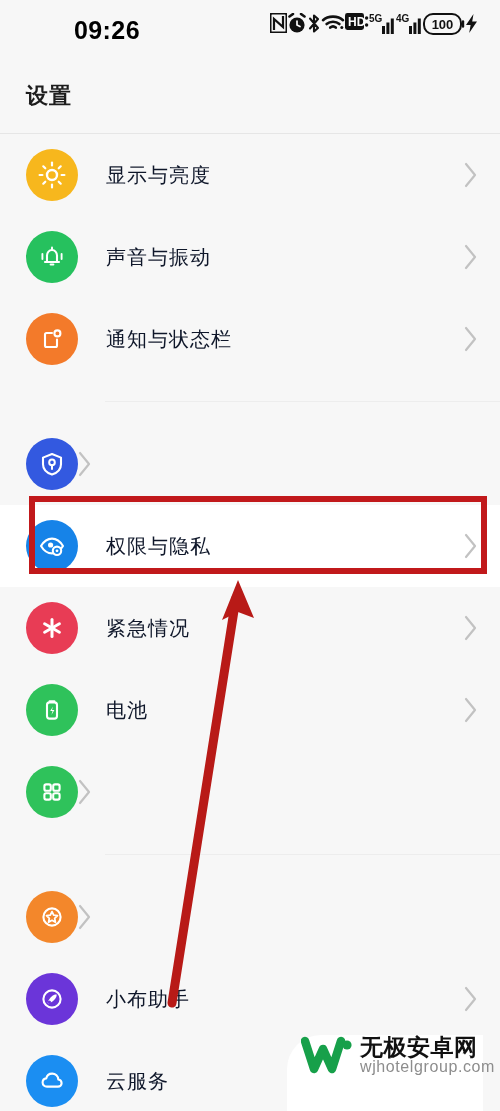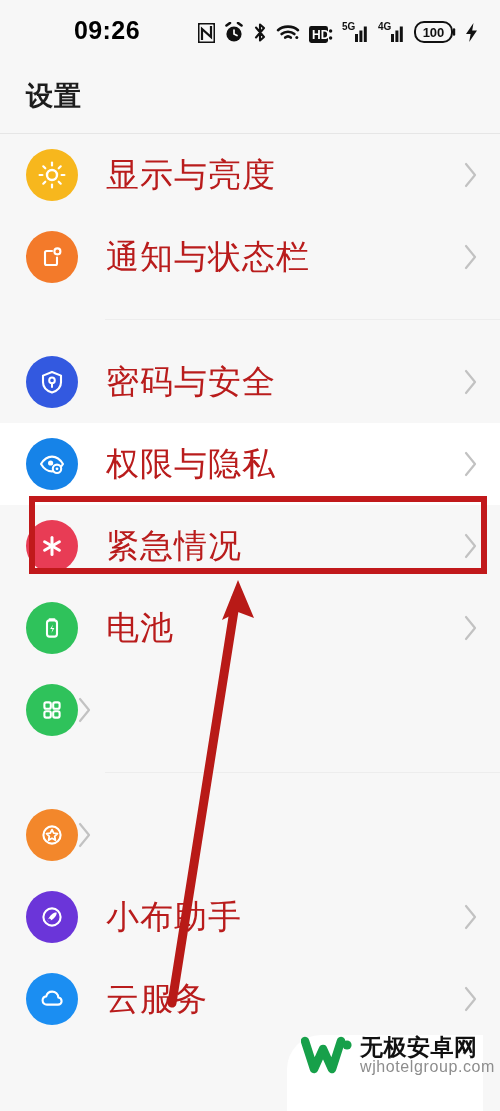--- a/index.html
+++ b/index.html
@@ -28,40 +28,40 @@
     left: 74px; top: 16px;
     font-size: 25px;
     font-weight: 600;
     color: #000000;
     letter-spacing: .4px;
   }
   .sb-icons {
     position: absolute;
     right: 22px; top: 13px;
     display: flex;
-    align-items: flex-end;
-    gap: 9px;
+    align-items: flex-start;
+    gap: 0;
     height: 30px;
   }
   .sb-icons svg { display: block; }
   .sb-battery {
     display: flex; align-items: center;
   }
 
   
   .header {
     height: 76px;
     display: flex;
     align-items: center;
     padding-left: 26px;
     background: #f7f7f7;
     border-bottom: 1px solid #e6e6e6;
   }
   .header h1 {
-    font-size: 27px;
+    font-size: 22px;
     font-weight: 600;
     color: #1d1d1d;
     letter-spacing: 1px;
   }
 
   
   .list { background: #f7f7f7; }
   .group { background: #f7f7f7; }
   .group-sep {
     height: 1px;
@@ -82,22 +82,22 @@
     width: 52px; height: 52px;
     border-radius: 50%;
     flex: 0 0 52px;
     display: flex;
     align-items: center;
     justify-content: center;
   }
   .row .ico svg { display: block; }
   .row .label {
     margin-left: 28px;
-    font-size: 33px;
-    color: #b91c1c;
+    font-size: 20px;
+    color: #0f172a;
     letter-spacing: 1px;
     flex: 1 1 auto;
     white-space: nowrap;
   }
   .row .chev {
     flex: 0 0 auto;
     color: #c2c2c2;
   }
   .row .chev svg { display: block; }
 
@@ -255,20 +255,38 @@
           </svg>
         </span>
         <span class="label">显示与亮度</span>
         <span class="chev">
           <svg width="14" height="26" viewBox="0 0 14 26">
               <path d="M2 2 L11 13 L2 24" fill="none" stroke="currentColor" stroke-width="2.2" stroke-linecap="round" stroke-linejoin="round"></path>
             </svg>
         </span>
       </div>
 
+      <div class="row">
+        <span class="ico" style="background:#26C15E">
+          <svg width="32" height="32" viewBox="0 0 32 32">
+            <path d="M11 21 L11 14.5 C11 11.5 13.2 9 16 9 C18.8 9 21 11.5 21 14.5 L21 21 Z" fill="none" stroke="#fff" stroke-width="2.1" stroke-linejoin="round"></path>
+            <path d="M9 21 L23 21" stroke="#fff" stroke-width="2.1" stroke-linecap="round"></path>
+            <path d="M14.6 23.4 L17.4 23.4" stroke="#fff" stroke-width="2" stroke-linecap="round"></path>
+            <path d="M6.4 13 L6.4 18" stroke="#fff" stroke-width="1.9" stroke-linecap="round"></path>
+            <path d="M25.6 13 L25.6 18" stroke="#fff" stroke-width="1.9" stroke-linecap="round"></path>
+            <path d="M16 6.4 L16 8.4" stroke="#fff" stroke-width="2" stroke-linecap="round"></path>
+          </svg>
+        </span>
+        <span class="label">声音与振动</span>
+        <span class="chev">
+          <svg width="14" height="26" viewBox="0 0 14 26">
+              <path d="M2 2 L11 13 L2 24" fill="none" stroke="currentColor" stroke-width="2.2" stroke-linecap="round" stroke-linejoin="round"></path>
+            </svg>
+        </span>
+      </div>
 
       <div class="row">
         <span class="ico" style="background:#F37A2A">
           <svg width="32" height="32" viewBox="0 0 32 32">
             <path d="M21 16.5 L21 22.5 C21 23.3 20.3 24 19.5 24 L10.5 24 C9.7 24 9 23.3 9 22.5 L9 11.5 C9 10.7 9.7 10 10.5 10 L16 10" fill="none" stroke="#fff" stroke-width="2.1" stroke-linecap="round" stroke-linejoin="round"></path>
             <circle cx="21.4" cy="10.4" r="3" fill="none" stroke="#fff" stroke-width="2.1"></circle>
           </svg>
         </span>
         <span class="label">通知与状态栏</span>
         <span class="chev">
@@ -285,21 +303,20 @@
 
     <div class="group">
       <div class="row">
         <span class="ico" style="background:#3359E0">
           <svg width="32" height="32" viewBox="0 0 32 32">
             <path d="M16 6 L25 9.6 L25 16.2 C25 21 21.2 24.8 16 26.6 C10.8 24.8 7 21 7 16.2 L7 9.6 Z" fill="none" stroke="#fff" stroke-width="2.1" stroke-linejoin="round"></path>
             <circle cx="16" cy="14.4" r="2.8" fill="none" stroke="#fff" stroke-width="2"></circle>
             <path d="M16 17.2 L16 21" stroke="#fff" stroke-width="2" stroke-linecap="round"></path>
           </svg>
         </span>
-        <span class="label">密码与安全</span>
         <span class="chev">
           <svg width="14" height="26" viewBox="0 0 14 26">
               <path d="M2 2 L11 13 L2 24" fill="none" stroke="currentColor" stroke-width="2.2" stroke-linecap="round" stroke-linejoin="round"></path>
             </svg>
         </span>
       </div>
 
       <div class="row highlighted">
         <span class="ico" style="background:#1683E8">
           <svg width="32" height="32" viewBox="0 0 32 32">

